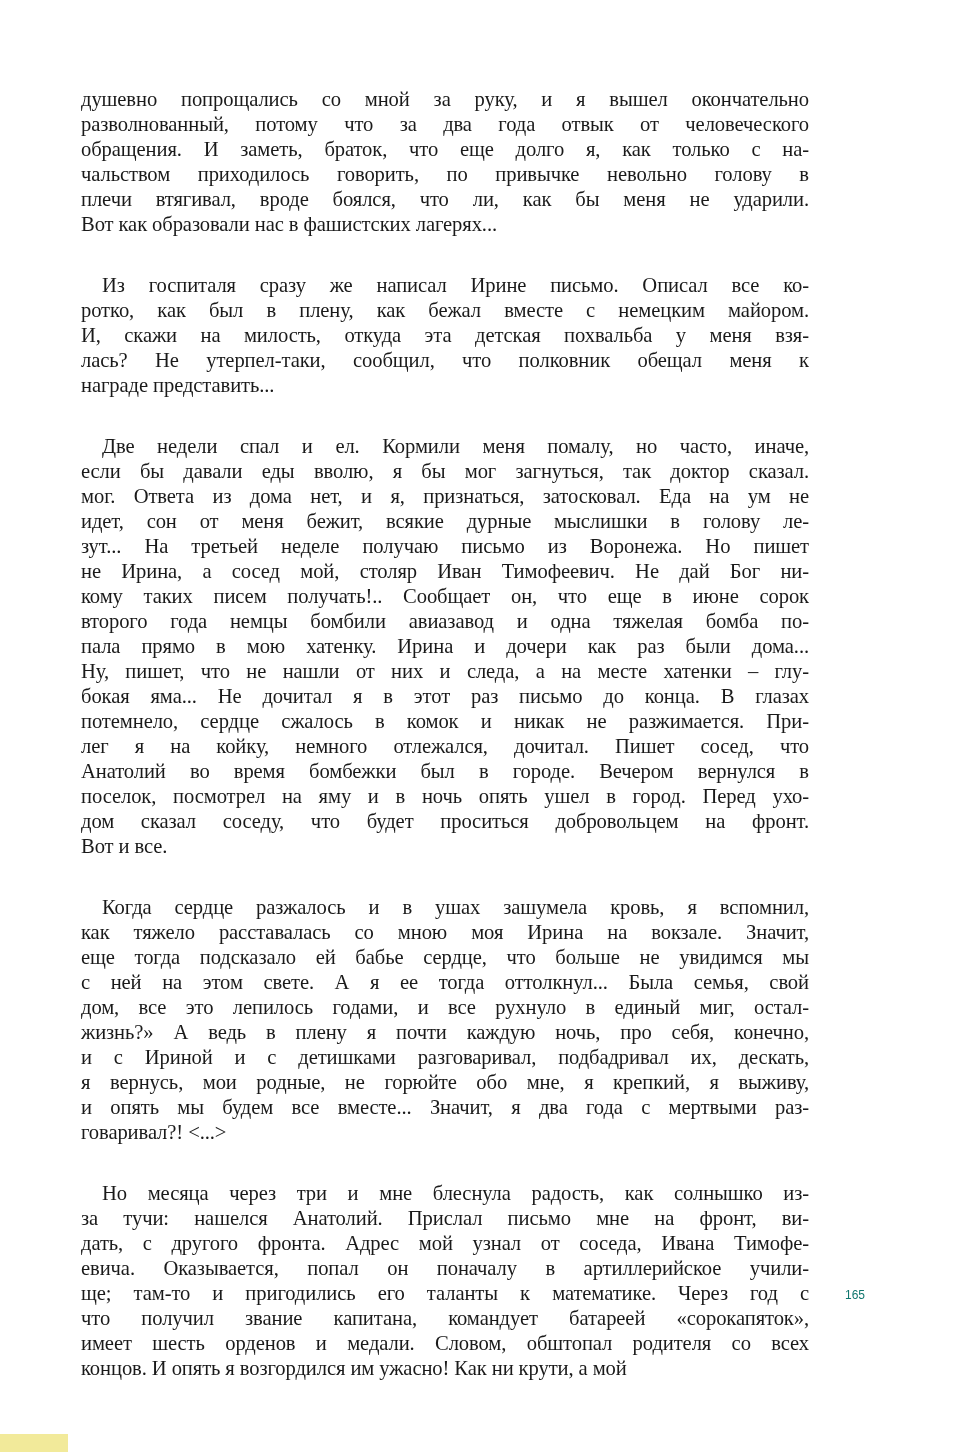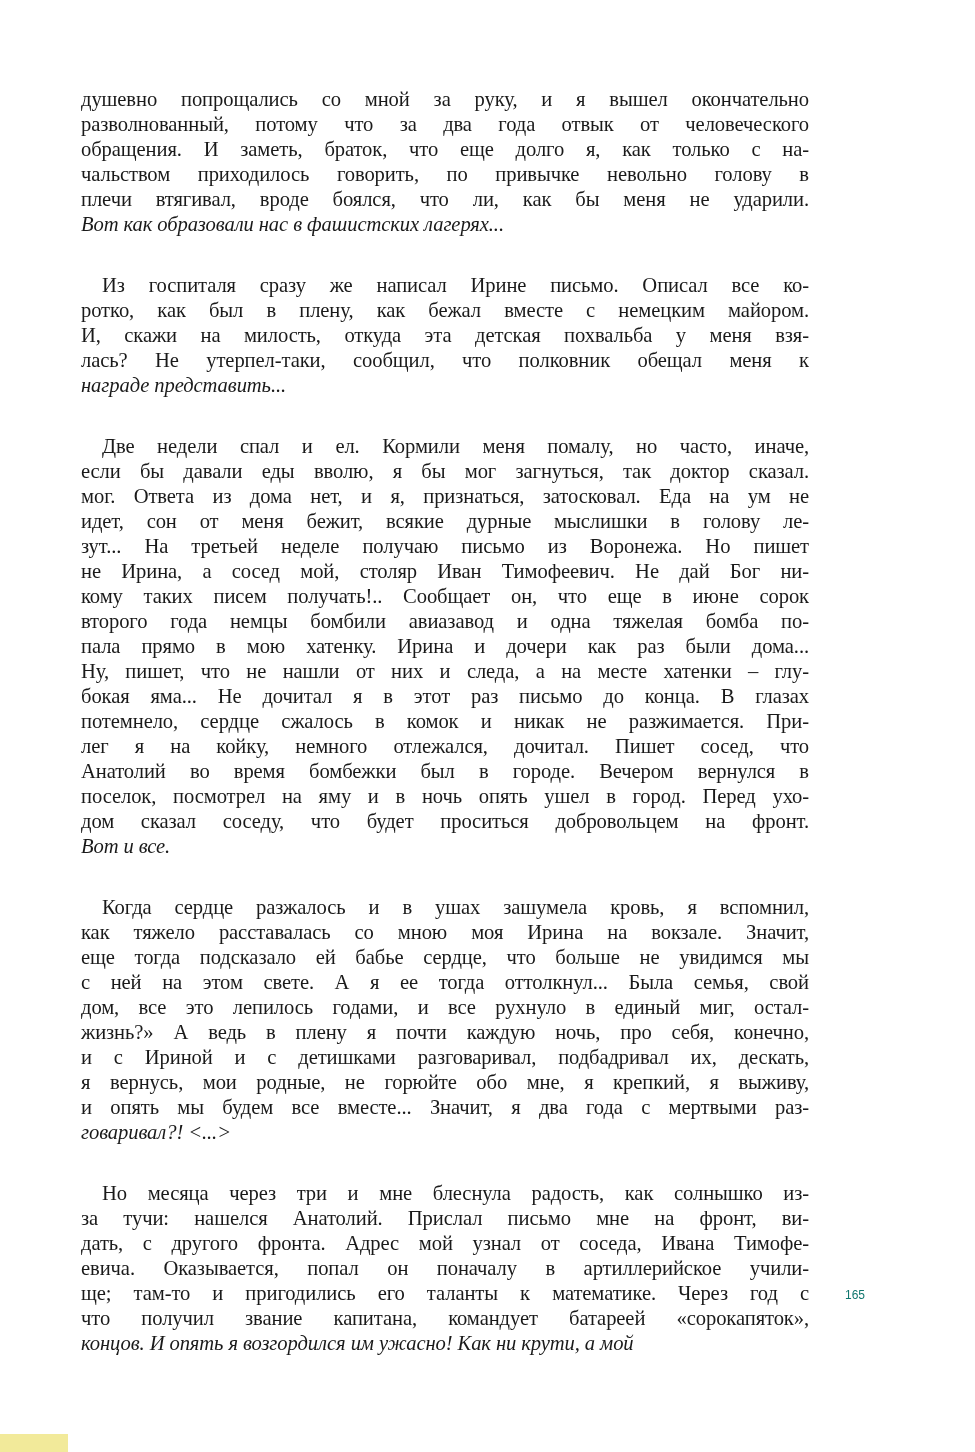--- a/index.html
+++ b/index.html
@@ -8,21 +8,21 @@
   .text-block {
     position: absolute; left: 81px; top: 87px; width: 728px;
     font-family: "Liberation Serif", "DejaVu Serif", serif;
     font-size: 20.6px; line-height: 25px; color: #1a1a1a;
     letter-spacing: -0.1px;
   }
   .line {
     display: block; white-space: nowrap; height: 25px;
     text-align: justify; text-align-last: justify;
   }
-  .line.last { text-align-last: left; font-style: italic; }
+  .line.last { text-align-last: left; }
   .line.indent { padding-left: 21px; margin-top: 36px; }
   .page-number {
     position: absolute; left: 845px; top: 1288px;
     font-family: "Liberation Sans", "DejaVu Sans", sans-serif;
     font-size: 12px; color: #0f766e;
   }
   .watermark {
     position: absolute; left: 0; top: 1434px; height: 18px;
     padding: 16px 3px; background: #f2ea9a;
     font-family: "Liberation Sans", "DejaVu Sans", sans-serif;
@@ -80,18 +80,19 @@
         <span class="line">и опять мы будем все вместе... Значит, я два года с мертвыми раз-</span>
         <span class="line last">говаривал?! &lt;...&gt;</span>
       </div>
       <div class="paragraph">
         <span class="line indent">Но месяца через три и мне блеснула радость, как солнышко из-</span>
         <span class="line">за тучи: нашелся Анатолий. Прислал письмо мне на фронт, ви-</span>
         <span class="line">дать, с другого фронта. Адрес мой узнал от соседа, Ивана Тимофе-</span>
         <span class="line">евича. Оказывается, попал он поначалу в артиллерийское учили-</span>
         <span class="line">ще; там-то и пригодились его таланты к математике. Через год с</span>
         <span class="line">что получил звание капитана, командует батареей «сорокапяток»,</span>
+        <span class="line">имеет шесть орденов и медали. Словом, обштопал родителя со всех</span>
         <span class="line last">концов. И опять я возгордился им ужасно! Как ни крути, а мой</span>
       </div>
     </div>
   <div class="page-number">165</div>
   <div class="watermark">http://gdz.wtf</div>
 </div>
 
 </body></html>

